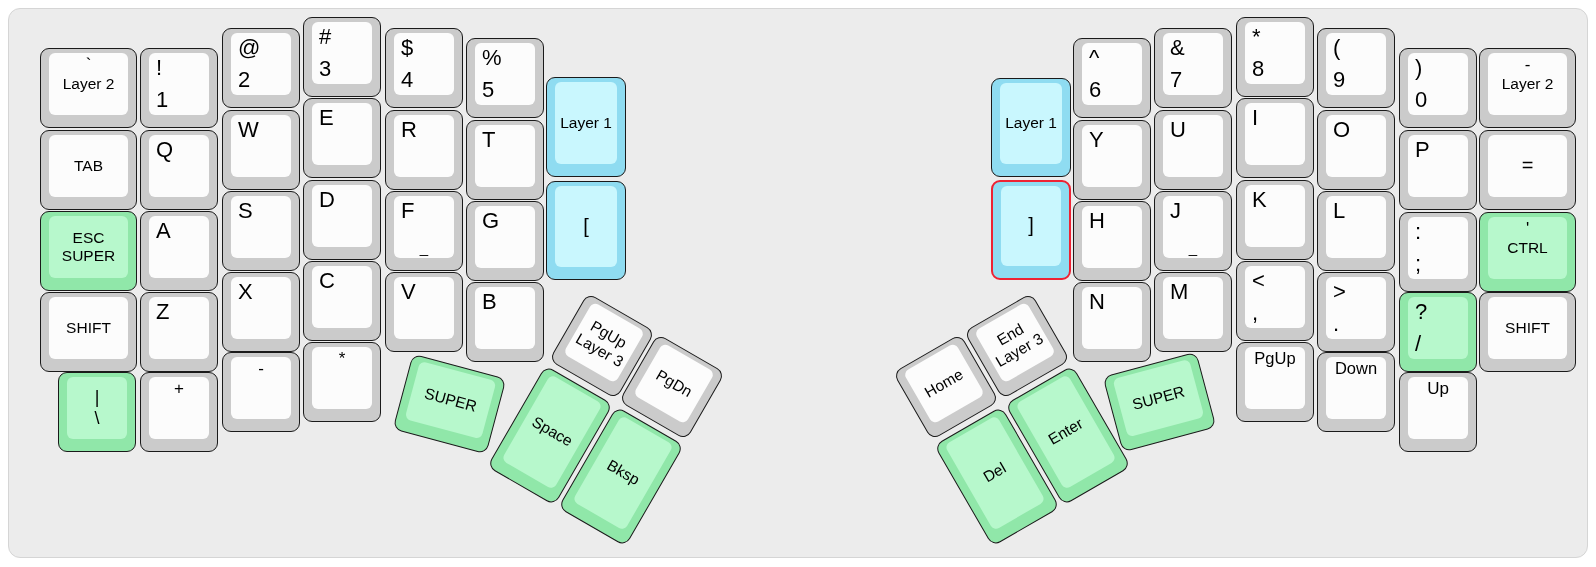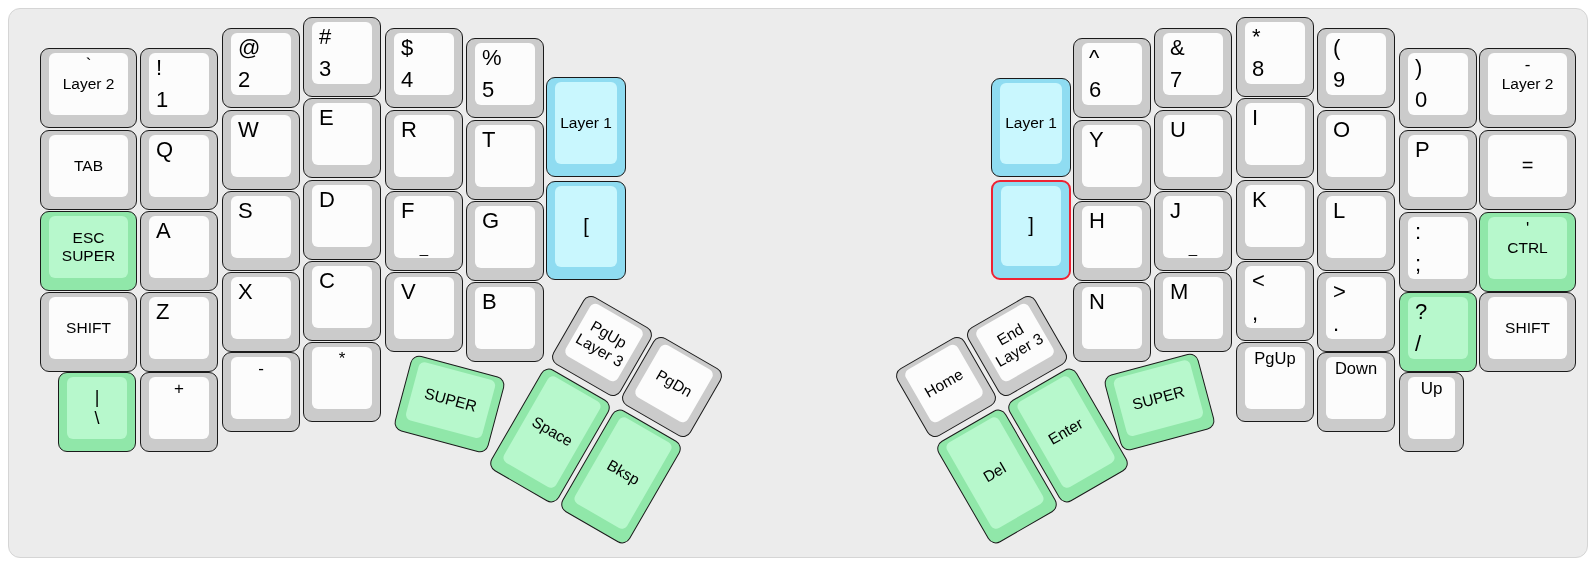--- a/index.html
+++ b/index.html
@@ -299,21 +299,21 @@
       <span class="lab c" style="font-size: 15.5px;">SHIFT</span>
     </div>
     <div class="key white" style="left: 1236px; top: 342px; width: 78px; height: 80px;">
       <div class="face"></div>
       <span class="lab tc" style="font-size: 16.5px;">PgUp</span>
     </div>
     <div class="key white" style="left: 1317px; top: 352px; width: 78px; height: 80px;">
       <div class="face"></div>
       <span class="lab tc" style="font-size: 16.5px;">Down</span>
     </div>
-    <div class="key white" style="left: 1399px; top: 372px; width: 65px; height: 80px;">
+    <div class="key white" style="left: 1399px; top: 372px; width: 78px; height: 80px;">
       <div class="face"></div>
       <span class="lab tc" style="font-size: 17px;">Up</span>
     </div>
     <div class="key white" style="left: 907px; top: 348px; width: 78px; height: 78px; transform: rotate(-30deg);">
       <div class="face"></div>
       <span class="lab c" style="font-size: 15.5px;">Home</span>
     </div>
     <div class="key white" style="left: 978px; top: 307px; width: 78px; height: 78px; transform: rotate(-30deg);">
       <div class="face"></div>
       <span class="lab c" style="font-size: 15.5px;">End

